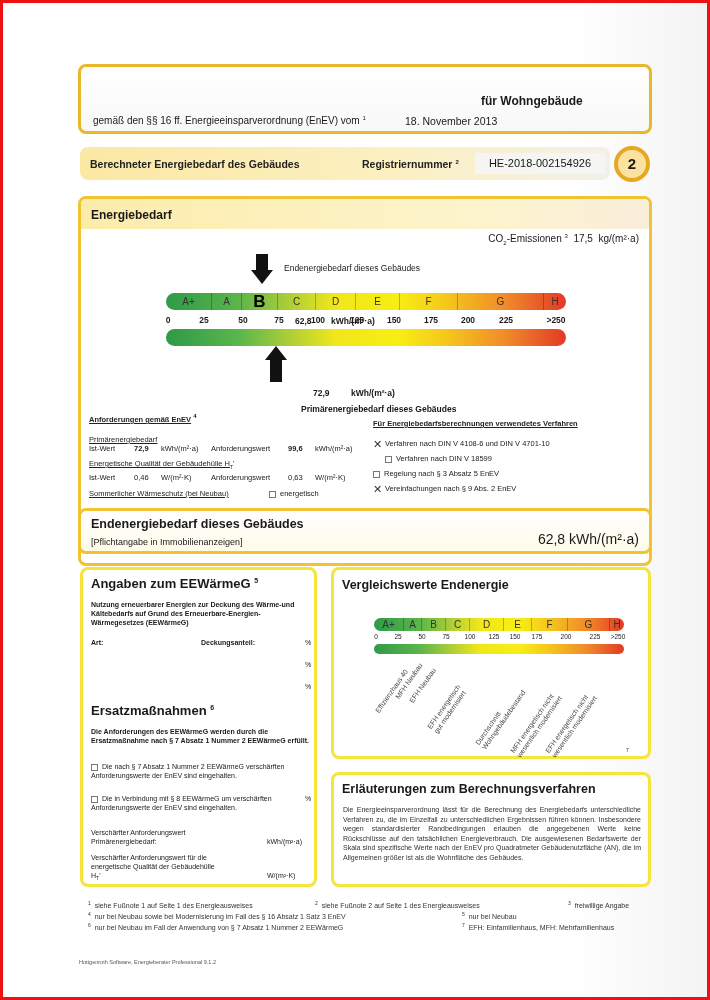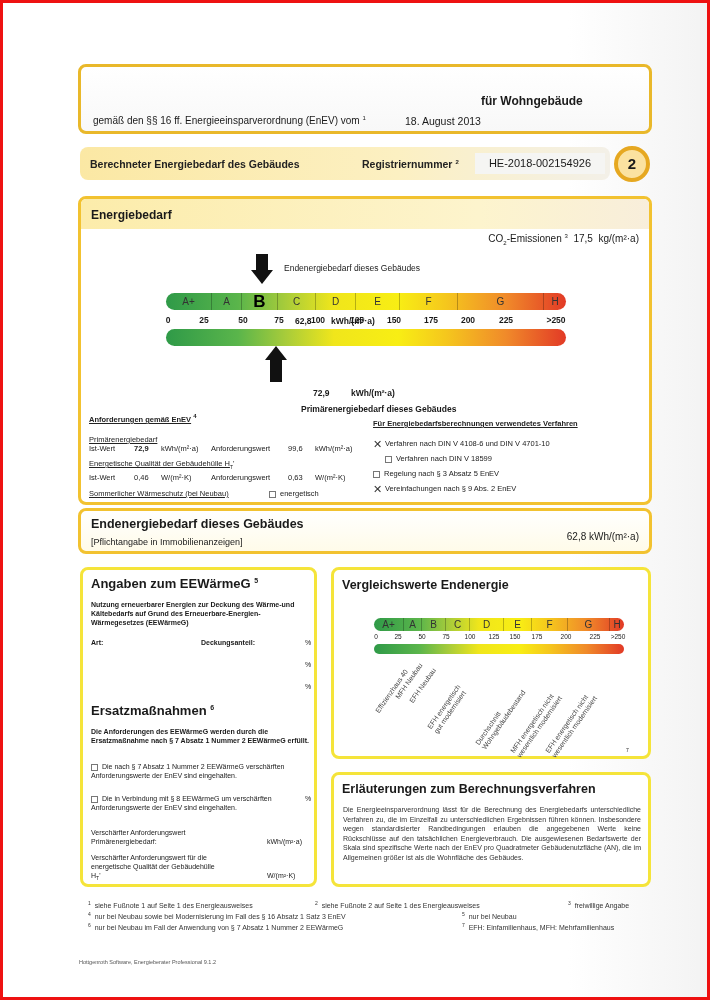--- a/index.html
+++ b/index.html
@@ -19,21 +19,21 @@
     sup { font-size: 6px; vertical-align: super; }
 
     
     #reg { position: absolute; left: 80px; top: 147px; width: 530px; height: 33px; background: linear-gradient(90deg,#fbe8a4 0%,#fcf0c2 60%,#f3f0e8 100%); border-radius: 8px; }
     #reg .l { position: absolute; left: 10px; top: 11px; font-size: 10.5px; font-weight: bold; color:#222; }
     #reg .m { position: absolute; left: 282px; top: 11px; font-size: 10.5px; font-weight: bold; color:#222; }
     #reg .num { position: absolute; left: 395px; top: 6px; width: 130px; height: 21px; background: #f5f5f3; font-size: 11px; text-align: center; line-height: 21px; }
     #pgnum { position: absolute; left: 614px; top: 146px; width: 36px; height: 36px; border-radius: 50%; border: 4px solid #e6a821; background: #fbe2a0; text-align: center; line-height: 28px; font-weight: bold; font-size: 15px; }
 
     
-    #eb { left: 78px; top: 196px; width: 574px; height: 309px; }
+    #eb { left: 78px; top: 196px; width: 574px; height: 370px; }
     #eb .head { position: absolute; left: 0; top: 0; right: 0; height: 30px; background: linear-gradient(90deg,#fcecaa 0%,#fdf4cd 70%,#f8eedb 100%); border-radius: 5px 5px 0 0; }
     #eb .head span { position: absolute; left: 10px; top: 9px; font-weight: bold; font-size: 12px; }
     #eb .co2 { position: absolute; right: 10px; top: 34px; font-size: 10px; }
     .scale { position: absolute; left: 85px; width: 400px; height: 17px; border-radius: 9px; overflow: hidden;
              background: linear-gradient(90deg,#2f9a48 0%,#5ab54b 18%,#a8cc3a 30%,#f0e61b 42%,#f8ee14 58%,#f5c71d 70%,#f08a2a 85%,#e23a26 100%); }
     .scale .seg { position: absolute; top: 0; height: 17px; border-right: 1px solid rgba(0,0,0,0.25); font-size: 10px; text-align: center; line-height: 17px; color:#333; }
     .scale .seg.big { font-size: 17px; font-weight: bold; color:#000; line-height: 17px; }
     .ticks { position: absolute; left: 85px; width: 400px; height: 12px; }
     .ticks span { position: absolute; font-size: 8.5px; font-weight: bold; transform: translateX(-50%); }
     .arrow-down { position: absolute; width: 22px; }
@@ -45,21 +45,21 @@
     .lbl.b { font-weight: bold; margin-top: 37px; }
     .req { position: absolute; font-size: 7.5px; color:#222; }
     .req u { text-decoration: underline; }
     .cb { display: inline-block; width: 7px; height: 7px; border: 1px solid #777; vertical-align: middle; margin-right: 4px; }
     .cbx { display: inline-block; width: 9px; font-size: 11px; line-height: 9px; vertical-align: middle; margin-right: 3px; color:#333; }
 
     
     #ee { left: 78px; top: 508px; width: 574px; height: 46px; background: linear-gradient(180deg,#fff 0%,#fffbe9 100%); }
     #ee .t { position: absolute; left: 10px; top: 6px; font-size: 12.5px; font-weight: bold; }
     #ee .s { position: absolute; left: 10px; top: 26px; font-size: 9px; }
-    #ee .v { position: absolute; right: 10px; top: 20px; font-size: 10px; }
+    #ee .v { position: absolute; right: 10px; top: 20px; font-size: 14px; }
 
     
     #eew { left: 80px; top: 567px; width: 237px; height: 320px; }
     #eew .h { position: absolute; left: 8px; top: 6px; font-size: 13px; font-weight: bold; }
     .small { position: absolute; font-size: 7px; line-height: 9px; }
     .small.b { font-weight: bold; }
 
     
     #vg { left: 331px; top: 567px; width: 320px; height: 192px; }
     #vg .h { position: absolute; left: 8px; top: 8px; font-size: 12.5px; font-weight: bold; }
@@ -75,21 +75,21 @@
     .foot { position: absolute; left: 79px; top: 959px; font-size: 5.5px; color:#555; }
   </style>
 </head>
 <body>
 
 <div class="page">
 
   <div class="box" id="hdr">
     <div class="sub">für Wohngebäude</div>
     <div class="line2"><span>gemäß den §§ 16 ff. Energieeinsparverordnung (EnEV) vom</span> <sup>1</sup></div>
-    <div class="date">18. August 2013</div>
+    <div class="date">18. November 2013</div>
   </div>
 
   <div id="reg">
     <div class="l">Berechneter Energiebedarf des Gebäudes</div>
     <div class="m"><span>Registriernummer</span> <sup>2</sup></div>
     <div class="num">HE-2018-002154926</div>
   </div>
   <div id="pgnum">2</div>
 
   <div class="box" id="eb">
@@ -141,21 +141,21 @@
         <div class="shaft" style="height:22px"></div>
       </div>
     <div class="lbl b" style="left:220px; top:168px;">Primärenergiebedarf dieses Gebäudes</div>
 
     <div class="req" style="left:8px; top:214px; font-weight:bold;"><u>Anforderungen gemäß EnEV</u> <sup>4</sup></div>
     <div class="req" style="left:8px; top:236px;"><u>Primärenergiebedarf</u></div>
     <div class="req" style="left:8px; top:245px;">Ist-Wert</div>
     <div class="req" style="left:53px; top:245px; font-weight:bold;">72,9</div>
     <div class="req" style="left:80px; top:245px;">kWh/(m²·a)</div>
     <div class="req" style="left:130px; top:245px;">Anforderungswert</div>
-    <div class="req" style="left:207px; top:245px; font-weight:normal;">99,6</div>
+    <div class="req" style="left:207px; top:245px; font-weight:bold;">99,6</div>
     <div class="req" style="left:234px; top:245px;">kWh/(m²·a)</div>
 
     <div class="req" style="left:8px; top:260px;"><u><span>Energetische Qualität der Gebäudehülle H</span><sub style="font-size:5px">T</sub></u>'</div>
     <div class="req" style="left:8px; top:274px;">Ist-Wert</div>
     <div class="req" style="left:53px; top:274px;">0,46</div>
     <div class="req" style="left:80px; top:274px;">W/(m²·K)</div>
     <div class="req" style="left:130px; top:274px;">Anforderungswert</div>
     <div class="req" style="left:207px; top:274px;">0,63</div>
     <div class="req" style="left:234px; top:274px;">W/(m²·K)</div>
 

